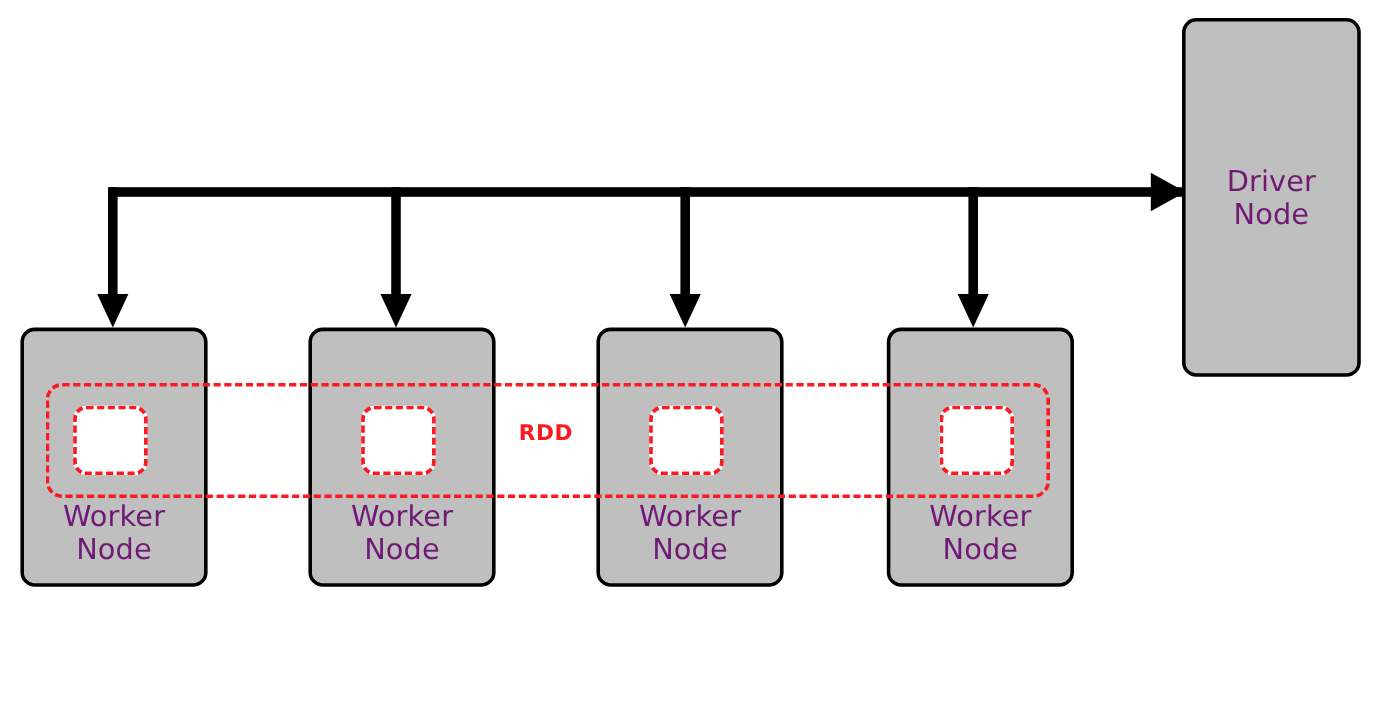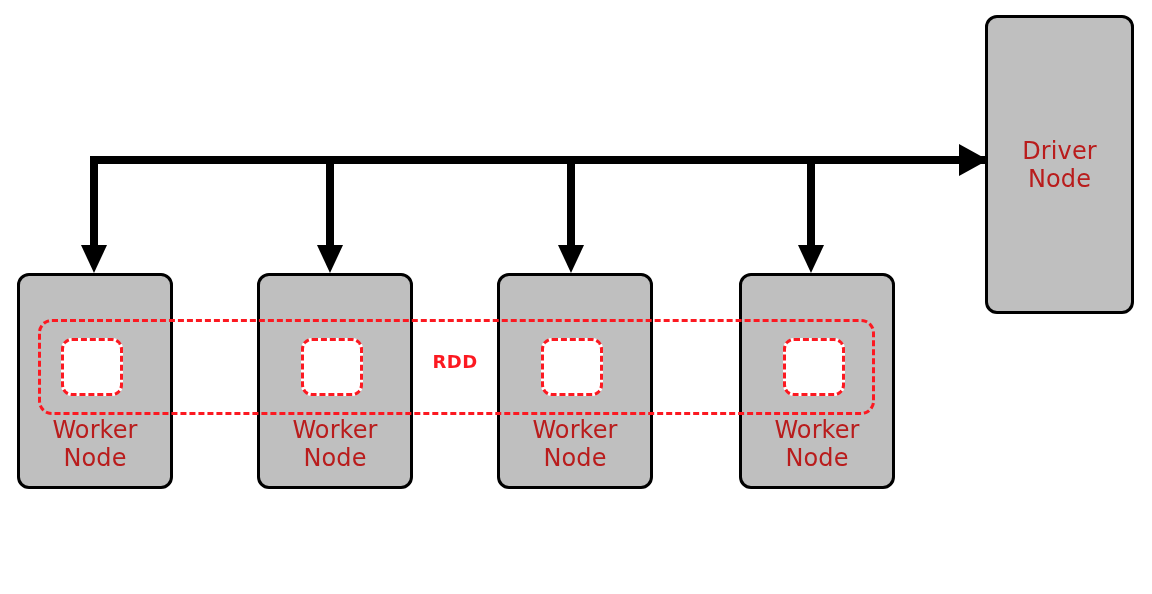--- a/index.html
+++ b/index.html
@@ -26,21 +26,21 @@
     border: 3px solid #000000;
     border-radius: 12px;
     display: flex;
     align-items: center;
     justify-content: center;
     z-index: 3;
   }
   .node-label {
     font-size: 24px;
     line-height: 28px;
-    color: #b91c1c;
+    color: #701a75;
     text-align: center;
     white-space: pre-line;
     letter-spacing: 0.1px;
   }
   .worker-node {
     width: 156px;
     height: 216px;
     top: 273px;
   }
   .worker-node .node-label {

